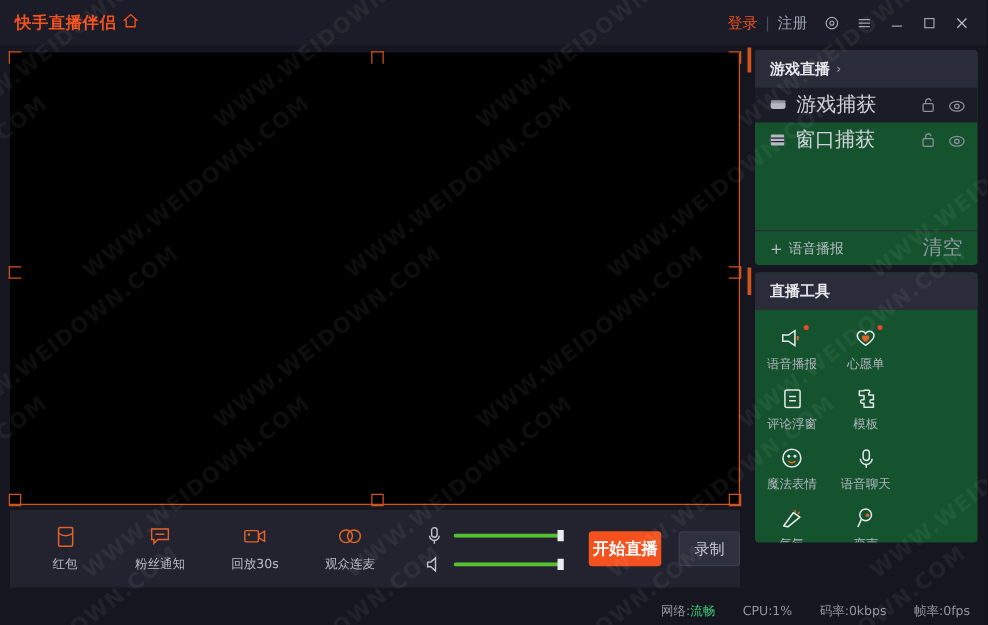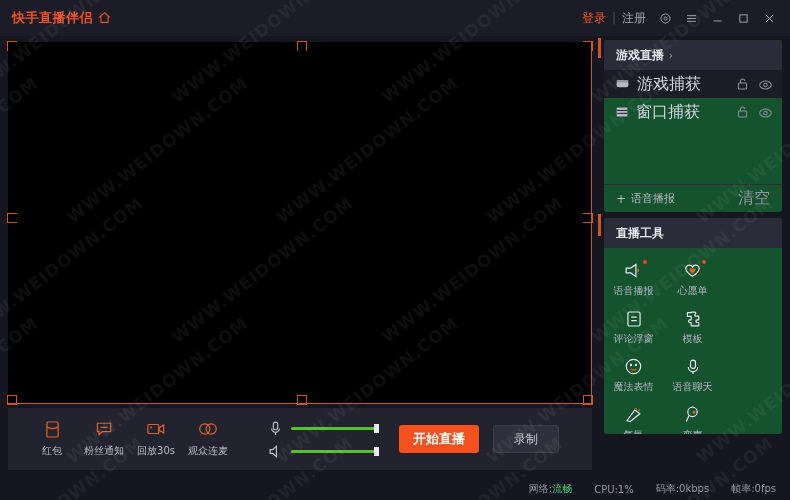--- a/index.html
+++ b/index.html
@@ -73,21 +73,21 @@
   .h.bl{ left:-1px; bottom:-1px;}
   .h.bm{ left:289px; bottom:-1px; }
   .h.br{ right:-1px; bottom:-1px;}
 
   
   .bottombar{
     position:absolute; left:8px; top:408px; width:584px; height:62px;
     background:#22232f; z-index:12;
     display:flex; align-items:center;
   }
-  .bb-tools{ display:flex; align-items:center; padding-left:18px; }
+  .bb-tools{ display:flex; align-items:center; padding-left:18px; gap:24px;}
   .bb-tool{ width:52px; display:flex; flex-direction:column; align-items:center; gap:6px;}
   .bb-tool .ic{ color:#e2622a; height:17px; display:flex; align-items:center;}
   .bb-tool .lb{ font-size:10px; color:#b9bcc7; white-space:nowrap;}
   .sliders{ margin-left:34px; display:flex; flex-direction:column; gap:9px; }
   .srow{ display:flex; align-items:center; gap:9px;}
   .srow .sic{ width:14px; color:#c3c6d0; display:flex; justify-content:center;}
   .track{ position:relative; width:86px; height:3px; background:#3a3c4a; border-radius:2px;}
   .track .fill{ position:absolute; left:0; top:0; height:3px; width:100%; background:#55c12f; border-radius:2px;}
   .track .thumb{ position:absolute; right:-2px; top:-3px; width:5px; height:9px; background:#e9ebf0;}
   .btn-live{

